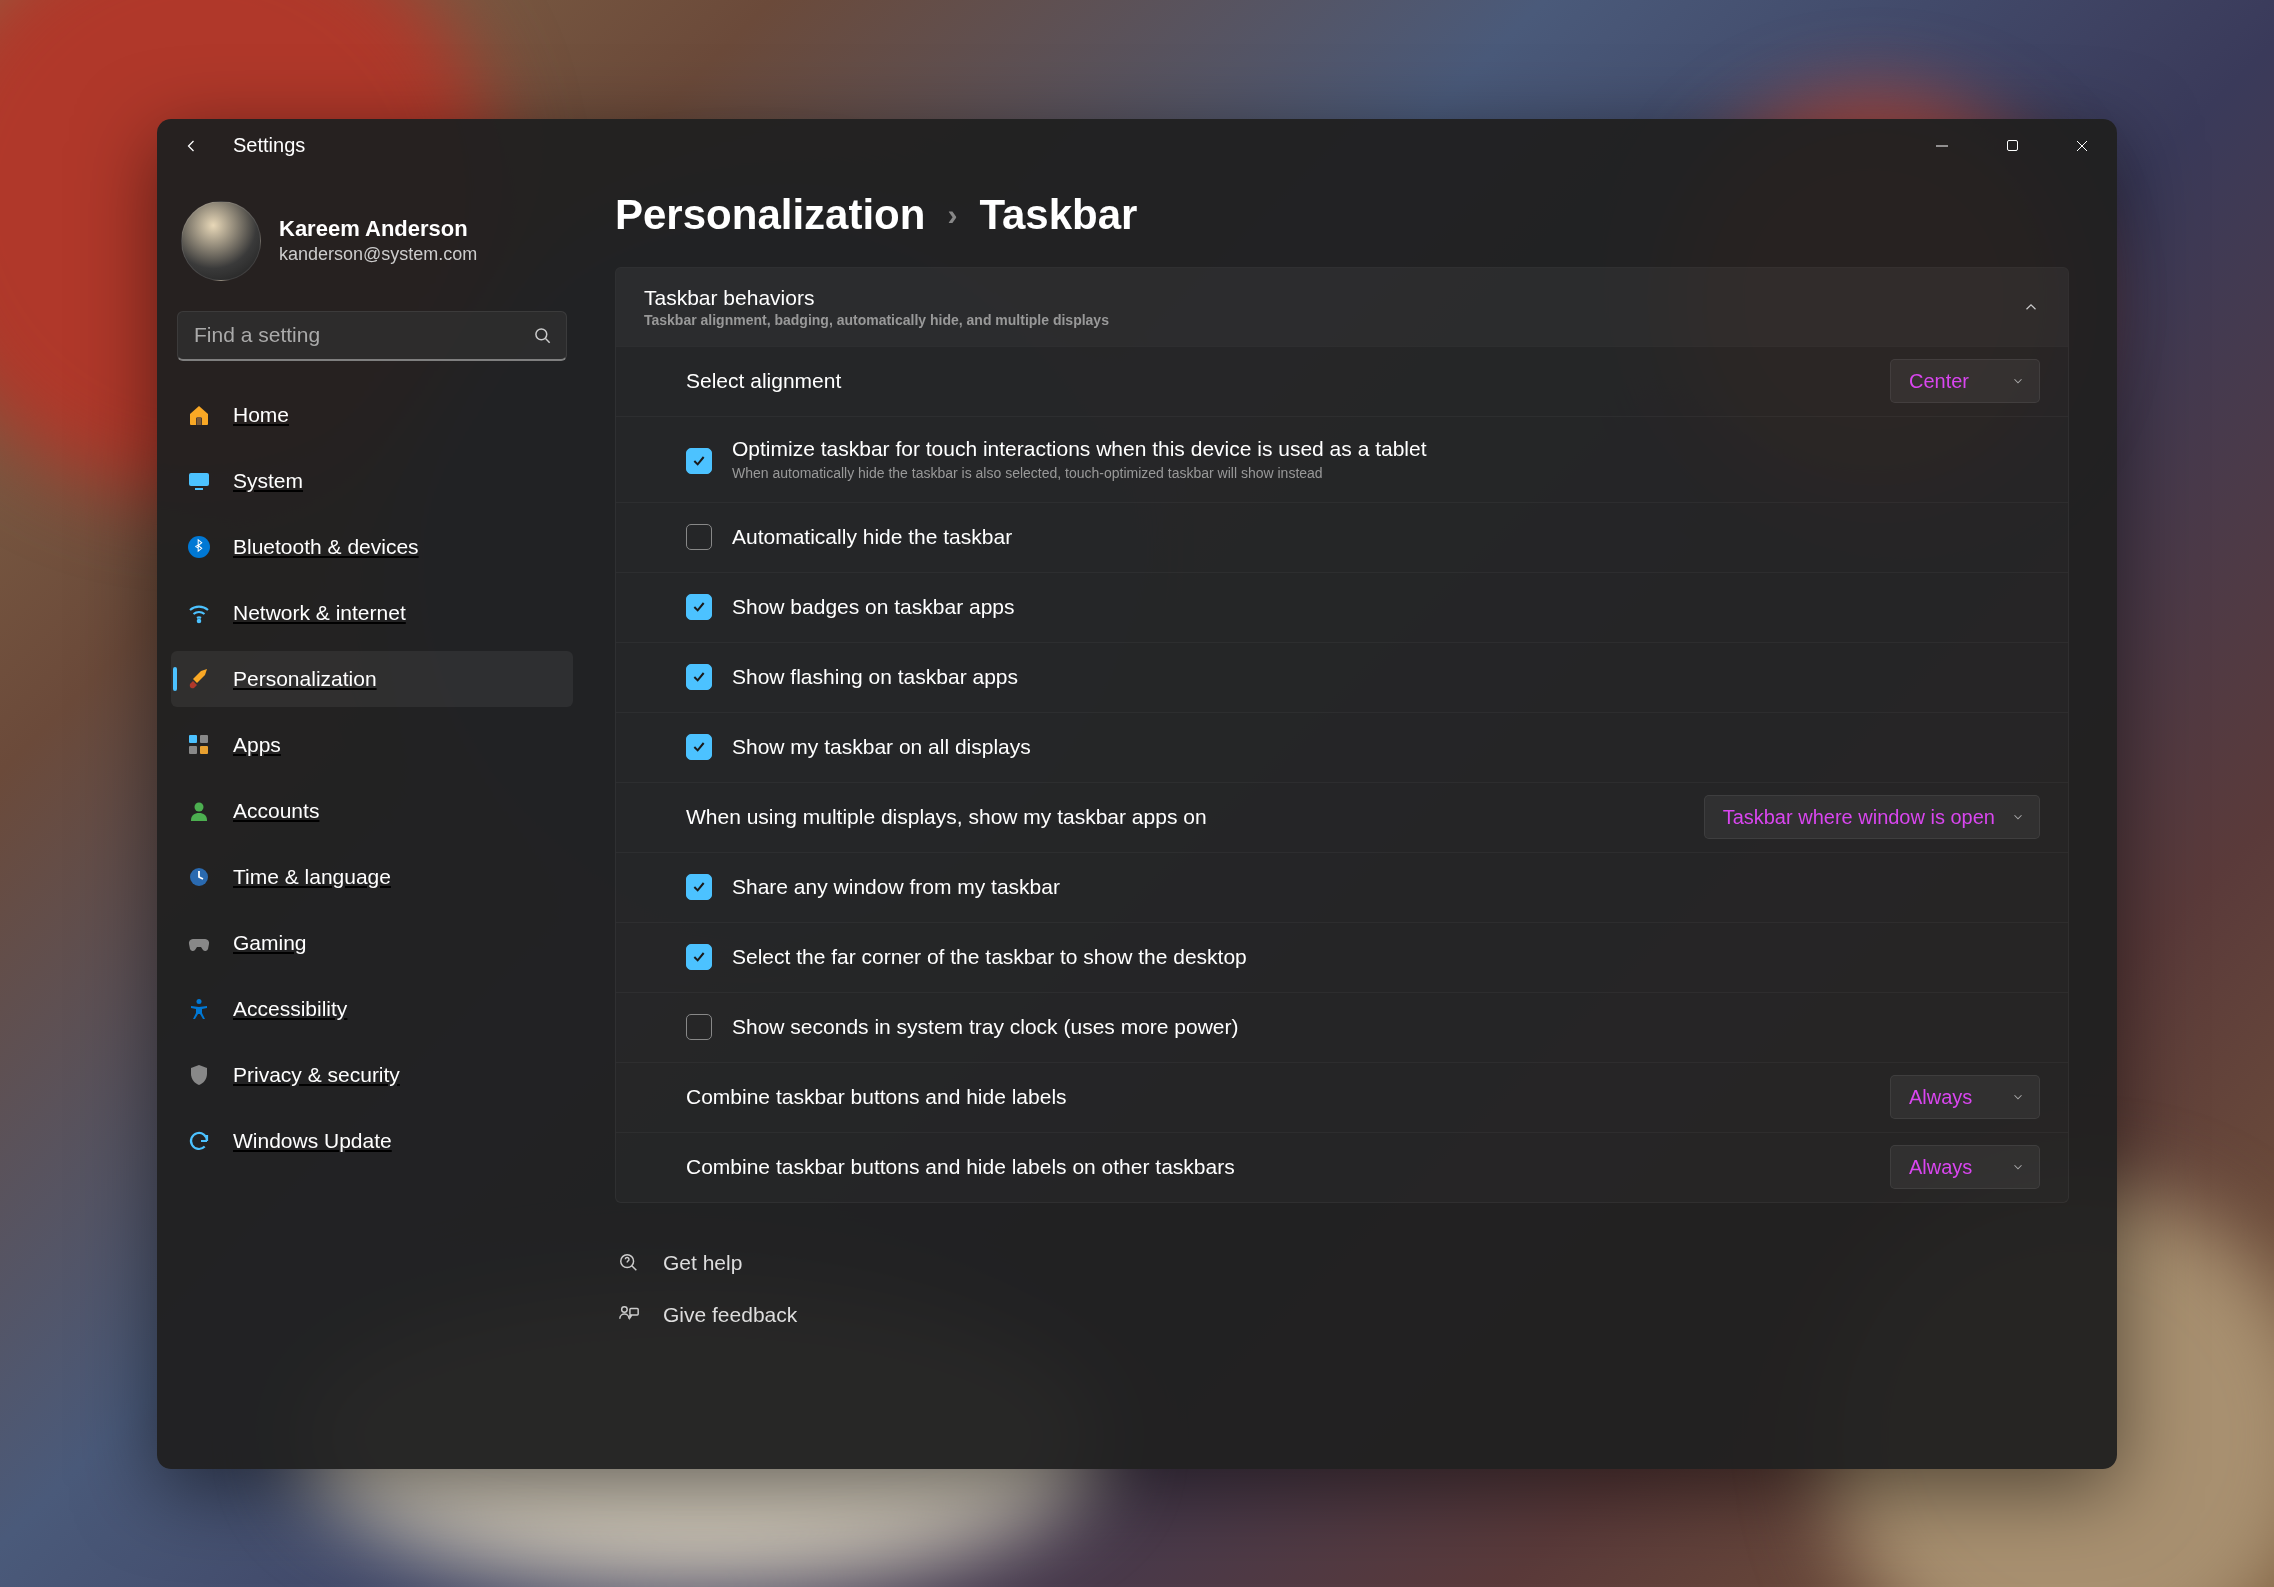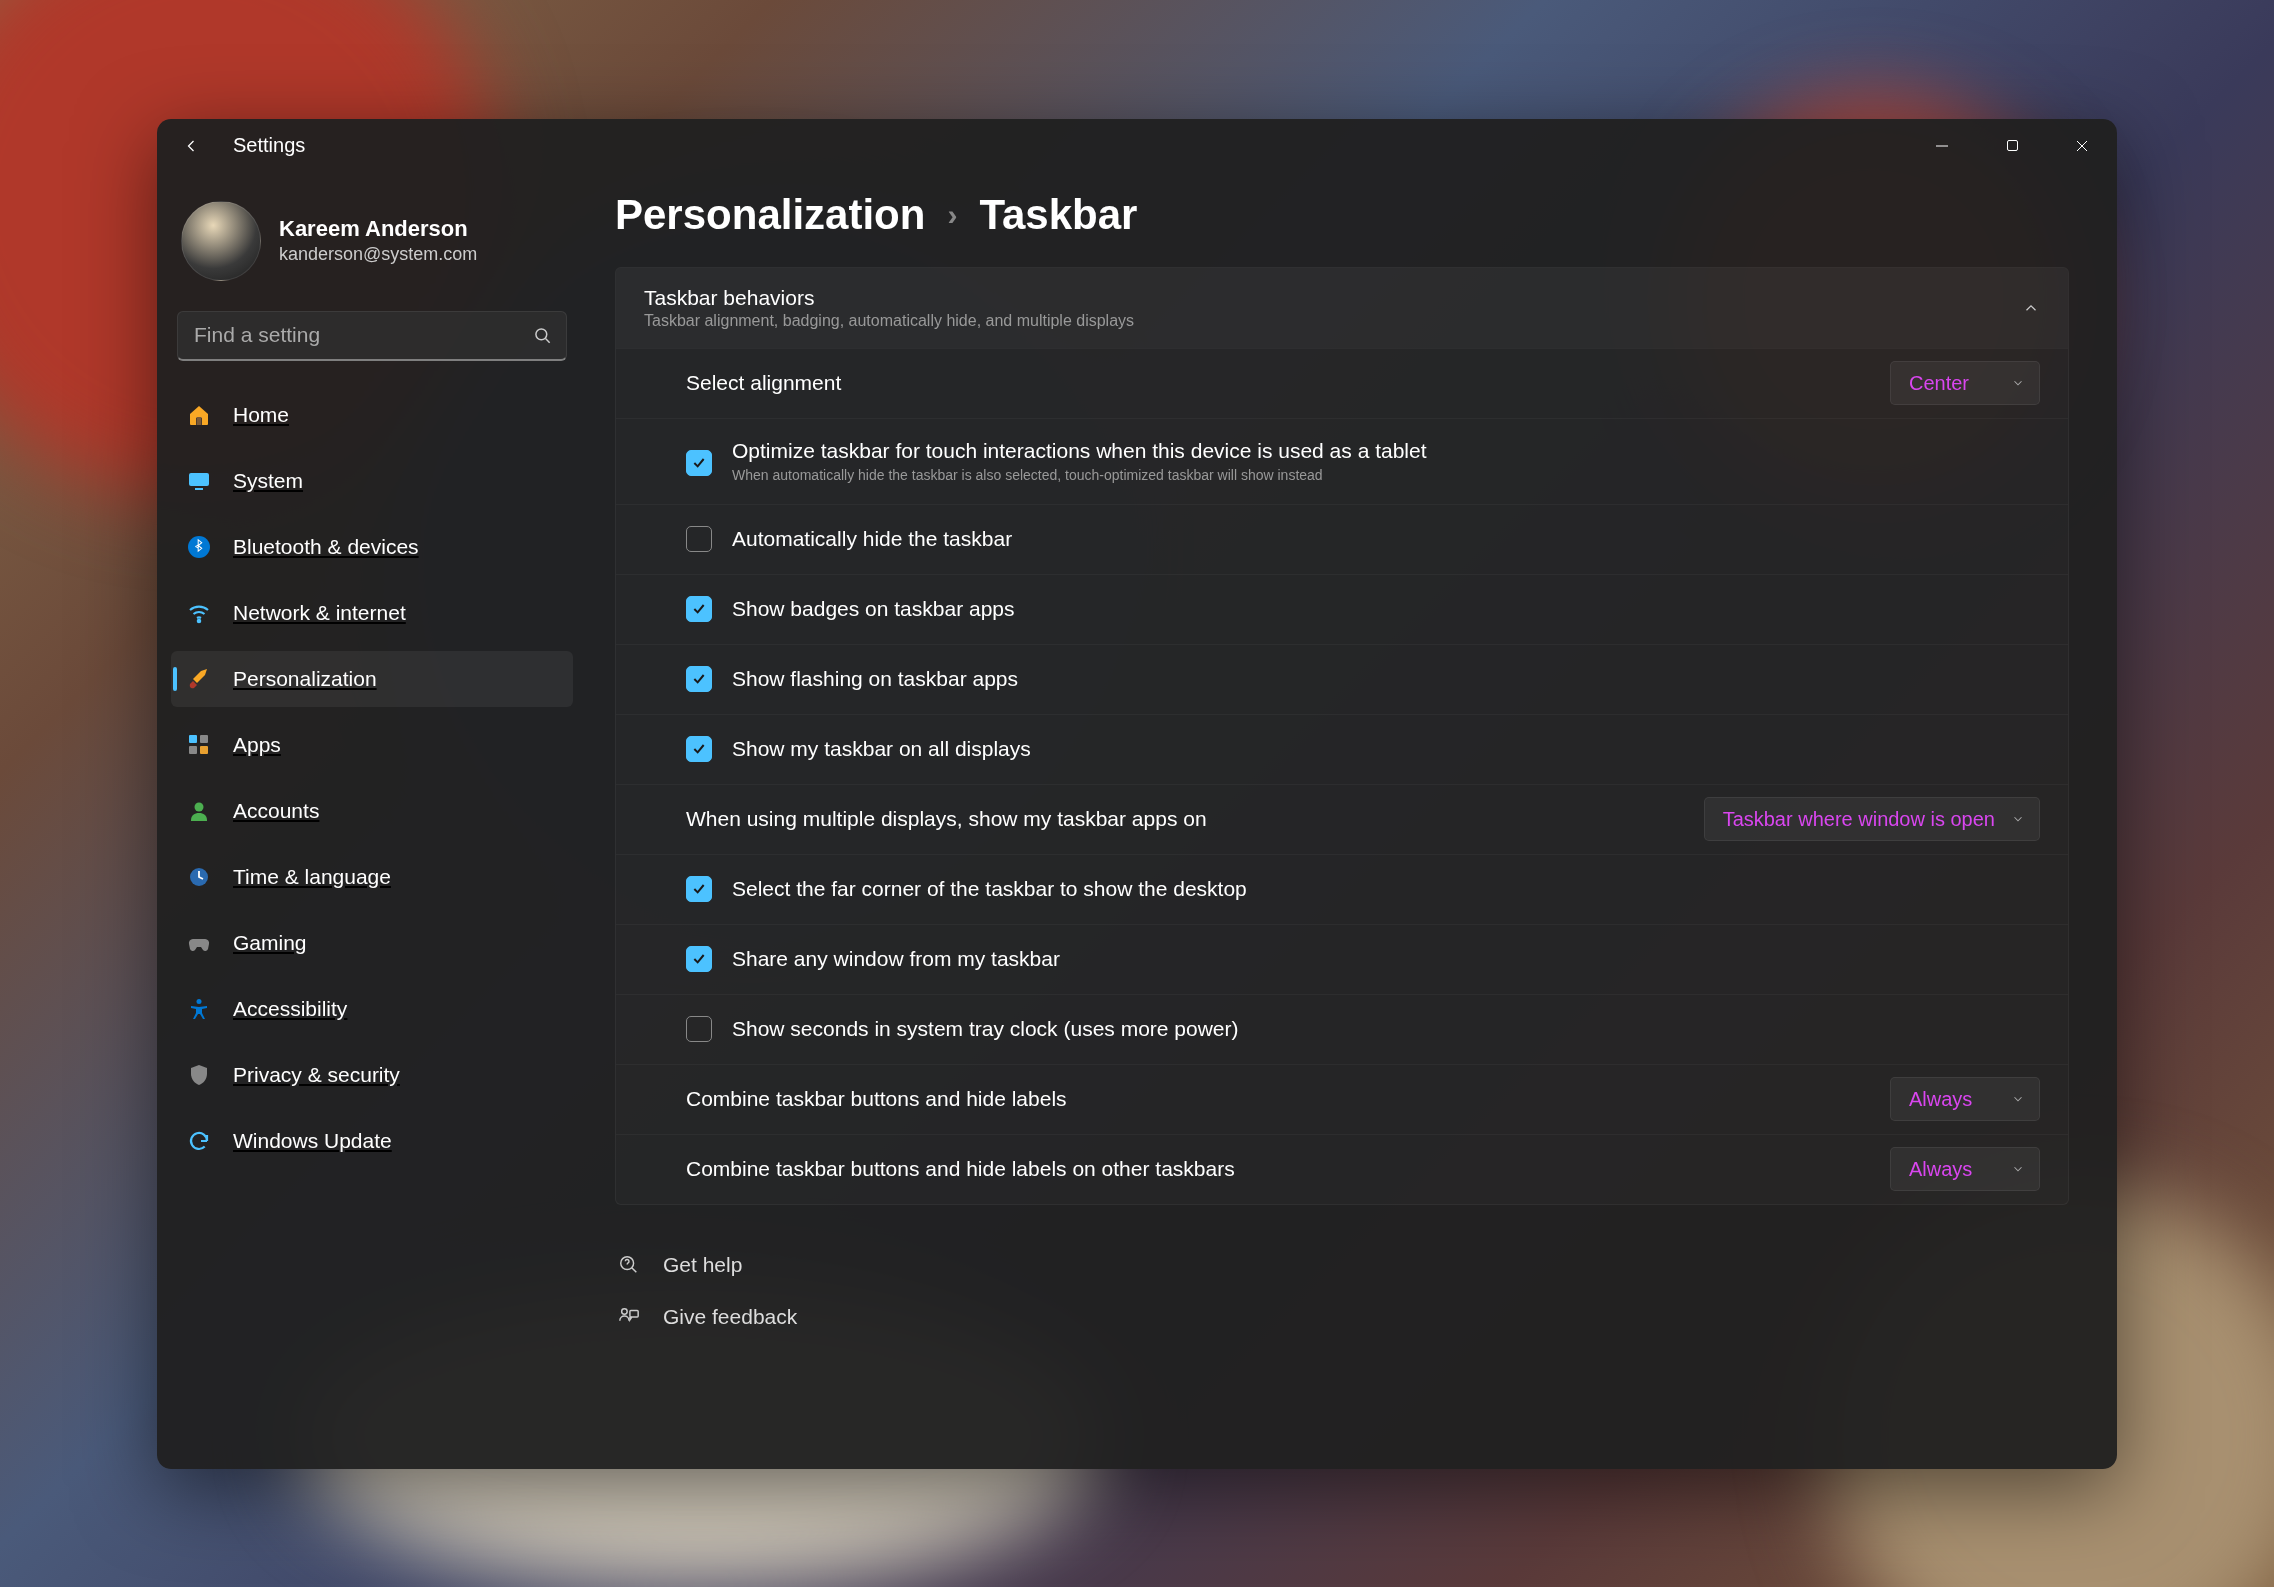--- a/index.html
+++ b/index.html
@@ -105,21 +105,21 @@
     border:1px solid rgba(255,255,255,0.05);
     border-radius:6px;
     overflow:hidden;
   }
   .panel-header {
     padding: 18px 28px;
     display:flex; align-items:center;
     background: rgba(255,255,255,0.03);
   }
   .panel-header .ph-text .ph-title { font-size:21px; color:#fff; }
-  .panel-header .ph-text .ph-sub { font-size:16px; color:#999; margin-top:2px; }
+  .panel-header .ph-text .ph-sub { font-size:14px; color:#999; margin-top:2px;font-weight:bold; }
   .panel-header .chev { margin-left:auto; color:#ccc; }
 
   .row {
     display:flex; align-items:center;
     padding: 0 28px 0 70px;
     min-height:70px;
     border-top:1px solid rgba(255,255,255,0.04);
   }
   .row.tall { min-height: 86px; padding-top:10px; padding-bottom:10px; }
   .row .row-left { flex:1; }
@@ -439,32 +439,32 @@
           </div>
         </div>
 
         <div class="row with-check">
           <div class="checkbox checked">
             <svg width="16" height="16" viewBox="0 0 24 24" fill="none" stroke="#1a1a1a" stroke-width="3">
                 <path d="M5 12l5 5 9-11"></path>
               </svg>
           </div>
           <div class="row-left">
-              <div class="row-title">Select the far corner of the taskbar to show the desktop</div>
+              <div class="row-title">Share any window from my taskbar</div>
             </div>
         </div>
 
         <div class="row with-check">
           <div class="checkbox checked">
             <svg width="16" height="16" viewBox="0 0 24 24" fill="none" stroke="#1a1a1a" stroke-width="3">
                 <path d="M5 12l5 5 9-11"></path>
               </svg>
           </div>
           <div class="row-left">
-              <div class="row-title">Share any window from my taskbar</div>
+              <div class="row-title">Select the far corner of the taskbar to show the desktop</div>
             </div>
         </div>
 
         <div class="row with-check">
           <div class="checkbox">
             
           </div>
           <div class="row-left">
               <div class="row-title">Show seconds in system tray clock (uses more power)</div>
             </div>

